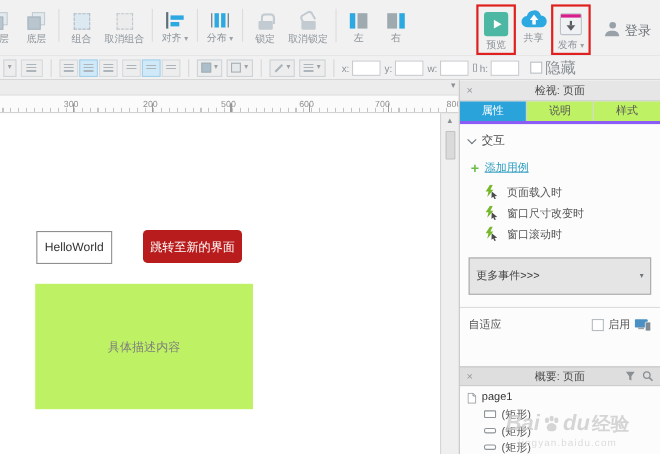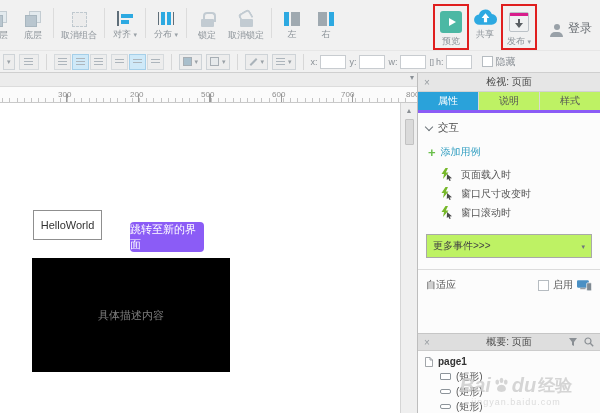--- a/index.html
+++ b/index.html
@@ -12,21 +12,21 @@
   .tb-item{display:flex;flex-direction:column;align-items:center;justify-content:flex-start;padding-top:11px;min-width:34px;cursor:default}
   .tb-item .lbl{font-size:9px;color:#8d949a;margin-top:4px;white-space:nowrap;line-height:1}
   .tb-item .lbl .crt{font-size:7px;color:#9aa1a7}
   .cutoff{margin-left:-18px}
   .sep1{width:1px;height:30px;background:#dcdcdc;margin:8px 3px 0}
 
   .tb-right{position:absolute;right:6px;top:4px;display:flex;align-items:flex-start}
   .red-wrap{border:2px solid #e01f1f;padding:3px 3px 2px;margin:0 1px}
   .red-wrap .tb-item{padding-top:2px;min-width:26px}
   .share-item{padding-top:5px;min-width:30px}
-  .login{display:flex;align-items:flex-end;gap:5px;margin:16px 2px 0 12px}
+  .login{display:flex;align-items:flex-start;gap:5px;margin:16px 2px 0 12px}
   .login .lbl2{font-size:12px;color:#6b7075}
 
   
   .layers{width:16px;height:16px;position:relative}
   .layers::before{content:"";position:absolute;top:0;right:0;width:10px;height:10px;background:#e3eaee;border:1px solid #c3ccd2}
   .layers::after{content:"";position:absolute;bottom:0;left:0;width:10px;height:10px;background:#b9c6cf;border:1px solid #a8b6bf}
   .grp{width:15px;height:15px;border:1px dashed #b3bec6;background:#dde9f1;margin-top:1px}
   .ungrp{width:15px;height:15px;border:1px dashed #c0c9cf;background:#ececec;margin-top:1px}
   .align-ic{width:17px;height:15px;border-left:2px solid #5f6e79;padding-left:2px;display:flex;flex-direction:column;justify-content:center;gap:2px}
   .align-ic .b1{width:12px;height:4px;background:#2da9e1}
@@ -62,73 +62,73 @@
   .sep2{width:1px;height:16px;background:#d7d7d7;margin:0 3px}
   .swatch{width:9px;height:9px;border:1px solid #a7aeb4;background:#a9bfcc}
   .swatch.lite{background:#e6e9eb}
   .pencil{width:9px;height:2px;background:#aab3ba;transform:rotate(-45deg)}
   .fld{display:flex;align-items:center;gap:2px}
   .fld .flbl{font-size:9px;color:#8a9096}
   .fld .inp{width:26px;height:14px;border:1px solid #c8ccd0;background:#fff}
   .linkdim{font-size:8px;color:#8a9096}
   .chk{width:11px;height:11px;border:1px solid #b6bcc1;background:#fff}
   .hidewrap{display:flex;align-items:center;gap:3px;margin-left:6px}
-  .hidelbl{font-size:10px;color:#8a9096}
+  .hidelbl{font-size:14px;color:#8a9096}
 
   
   .main{display:flex;height:340px}
   .canvas-col{width:417px;display:flex;flex-direction:column;overflow:hidden}
   .topstrip{height:14px;background:#ececec;border-bottom:1px solid #dcdcdc;position:relative}
   .corner-dd{position:absolute;right:3px;top:1px;font-size:8px;color:#8a9096;line-height:1;cursor:default}
   .ruler{height:16px;background:#fbfbfb;border-bottom:1px solid #c9c9c9;position:relative;overflow:hidden;
     background-image:
       repeating-linear-gradient(90deg,#c4c4c4 0 1px,transparent 1px 7.2px),
       repeating-linear-gradient(90deg,#9a9a9a 0 1px,transparent 1px 71.5px);
     background-size:100% 4px,100% 8px;
     background-position:-5px bottom,-5px bottom;
     background-repeat:no-repeat;}
   .rt{position:absolute;top:4px;font-size:8px;color:#8f8f8f;line-height:1}
   .canvas-body{flex:1;display:flex;min-height:0}
   .page{flex:1;background:#fff;position:relative}
   .hello-box{position:absolute;left:33px;top:107px;width:69px;height:30px;background:#fff;border:1px solid #8f8f8f;display:flex;align-items:center;justify-content:center;font-size:11px;color:#333}
-  .jump-btn{position:absolute;left:130px;top:119px;width:74px;height:30px;background:#8b5cf6;border-radius:4px;display:flex;align-items:center;justify-content:center;font-size:11px;color:#fff;cursor:pointer}
-  .desc-box{position:absolute;left:32px;top:155px;width:198px;height:114px;background:#000000;display:flex;align-items:center;justify-content:center;font-size:11px;color:#7e7e7e}
+  .jump-btn{position:absolute;left:130px;top:106px;width:90px;height:30px;background:#b91c1c;border-radius:4px;display:flex;align-items:center;justify-content:center;font-size:11px;color:#fff;cursor:pointer}
+  .desc-box{position:absolute;left:32px;top:155px;width:198px;height:114px;background:#bef264;display:flex;align-items:center;justify-content:center;font-size:11px;color:#7e7e7e}
   .vscroll{width:17px;background:#efefef;border-left:1px solid #d5d5d5;display:flex;flex-direction:column;align-items:center}
   .vs-up{width:100%;height:14px;display:flex;align-items:center;justify-content:center;font-size:7px;color:#8a8f94}
   .vs-thumb{width:9px;height:26px;background:#dadada;border:1px solid #c2c2c2;border-radius:1px;margin-top:2px}
 
   
   .panel{flex:1;background:#f7f7f7;border-left:1px solid #bdbdbd;display:flex;flex-direction:column;position:relative;overflow:hidden}
   .p-head{height:19px;background:#e6e6e6;border-bottom:1px solid #d2d2d2;position:relative;display:flex;align-items:center;justify-content:center;font-size:10px;color:#4a4a4a;flex:none}
   .x-ic{position:absolute;left:6px;top:0;bottom:0;display:flex;align-items:center;color:#979ca1;font-size:10px;cursor:pointer}
   .tabs{display:flex;height:21px;border-bottom:3px solid #8b5cf6;flex:none}
   .tab{flex:1;display:flex;align-items:center;justify-content:center;font-size:10px;color:#555;background:#bef264;border-right:1px solid #d8d8d8;cursor:pointer}
   .tab:last-child{border-right:none}
   .tab.active{background:#2aa2da;color:#fff}
   .p-content{flex:1;background:#fcfcfc;padding:8px 8px 0;overflow:hidden}
   .sec-row{display:flex;align-items:center;gap:6px;font-size:10.5px;color:#4a4a4a}
   .chev{width:6px;height:6px;border-right:1.5px solid #6e757b;border-bottom:1.5px solid #6e757b;transform:rotate(45deg);margin-top:-3px}
   .add-case{display:flex;align-items:center;gap:5px;margin:10px 0 0 2px;cursor:pointer}
   .plus{color:#6abf4b;font-size:13px;font-weight:bold;line-height:1}
-  .add-lbl{font-size:10px;color:#2f9dc0;}
+  .add-lbl{font-size:10px;color:#2f9dc0;text-decoration:underline}
   .events{margin:9px 0 0 14px}
   .ev-row{display:flex;gap:8px;height:19px;cursor:pointer}
   .ev-lbl{font-size:10px;color:#555}
-  .more-ev{margin-top:9px;height:24px;border:1px solid #a9a9a9;background:#bef264;display:flex;align-items:center;padding:0 6px;font-size:10px;color:#444;cursor:pointer}
+  .more-ev{margin-top:9px;height:34px;border:1px solid #a9a9a9;background:#e5e5e5;display:flex;align-items:center;padding:0 6px;font-size:10px;color:#444;cursor:pointer}
   .more-ev .crt{margin-left:auto;color:#6e757b}
   .divider{height:1px;background:#dcdcdc;margin:11px -8px 0}
   .adapt-row{display:flex;align-items:center;margin-top:8px;font-size:10px;color:#555}
   .adapt-right{margin-left:auto;display:flex;align-items:center;gap:4px}
   .o-head{height:18px;background:#dedede;border-top:1px solid #c6c6c6;border-bottom:1px solid #cccccc;position:relative;display:flex;align-items:center;justify-content:center;font-size:10px;color:#4a4a4a;flex:none}
   .o-icons{position:absolute;right:6px;top:0;bottom:0;display:flex;align-items:center;gap:6px}
   .tree{height:62px;background:#fcfcfc;padding:3px 0 0 7px;flex:none}
   .tree-row{display:flex;align-items:center;gap:5px;height:15px;cursor:pointer}
   .tree-row.indent{padding-left:15px}
   .t-lbl{font-size:10px;color:#555}
-  .t-lbl.b{font-weight:bold;color:#333}
+  .t-lbl.b{font-weight:normal;color:#333}
   .rect-ic{width:11px;height:7px;border:1px solid #8d949a;border-radius:1px;background:#fff}
   .rect-ic.thin{height:5px;border-radius:2px}
 
   
   .wm{position:absolute;right:0;bottom:6px;width:168px;text-align:center;pointer-events:none;color:#cccccc;opacity:.8}
   .wm-line1{display:flex;align-items:center;justify-content:center;gap:2px;font-weight:bold;font-style:italic;font-size:20px;line-height:1}
   .wm-cn{font-size:17px;font-style:normal}
   .wm-line2{font-size:9px;letter-spacing:1px;margin-top:2px;color:#d4d4d4}
 </style>
 </head>
@@ -138,20 +138,24 @@
   <div class="tb-left">
     <div class="tb-item cutoff">
       <span class="layers"></span>
       <span class="lbl">顶层</span>
     </div>
     <div class="tb-item">
       <span class="layers"></span>
       <span class="lbl">底层</span>
     </div>
     <div class="sep1"></div>
+    <div class="tb-item">
+      <span class="grp"></span>
+      <span class="lbl">组合</span>
+    </div>
     <div class="tb-item" style="min-width:44px">
       <span class="ungrp"></span>
       <span class="lbl">取消组合</span>
     </div>
     <div class="sep1"></div>
     <div class="tb-item">
       <span class="align-ic">
           <span class="b1"></span>
           <span class="b2"></span>
         </span>

